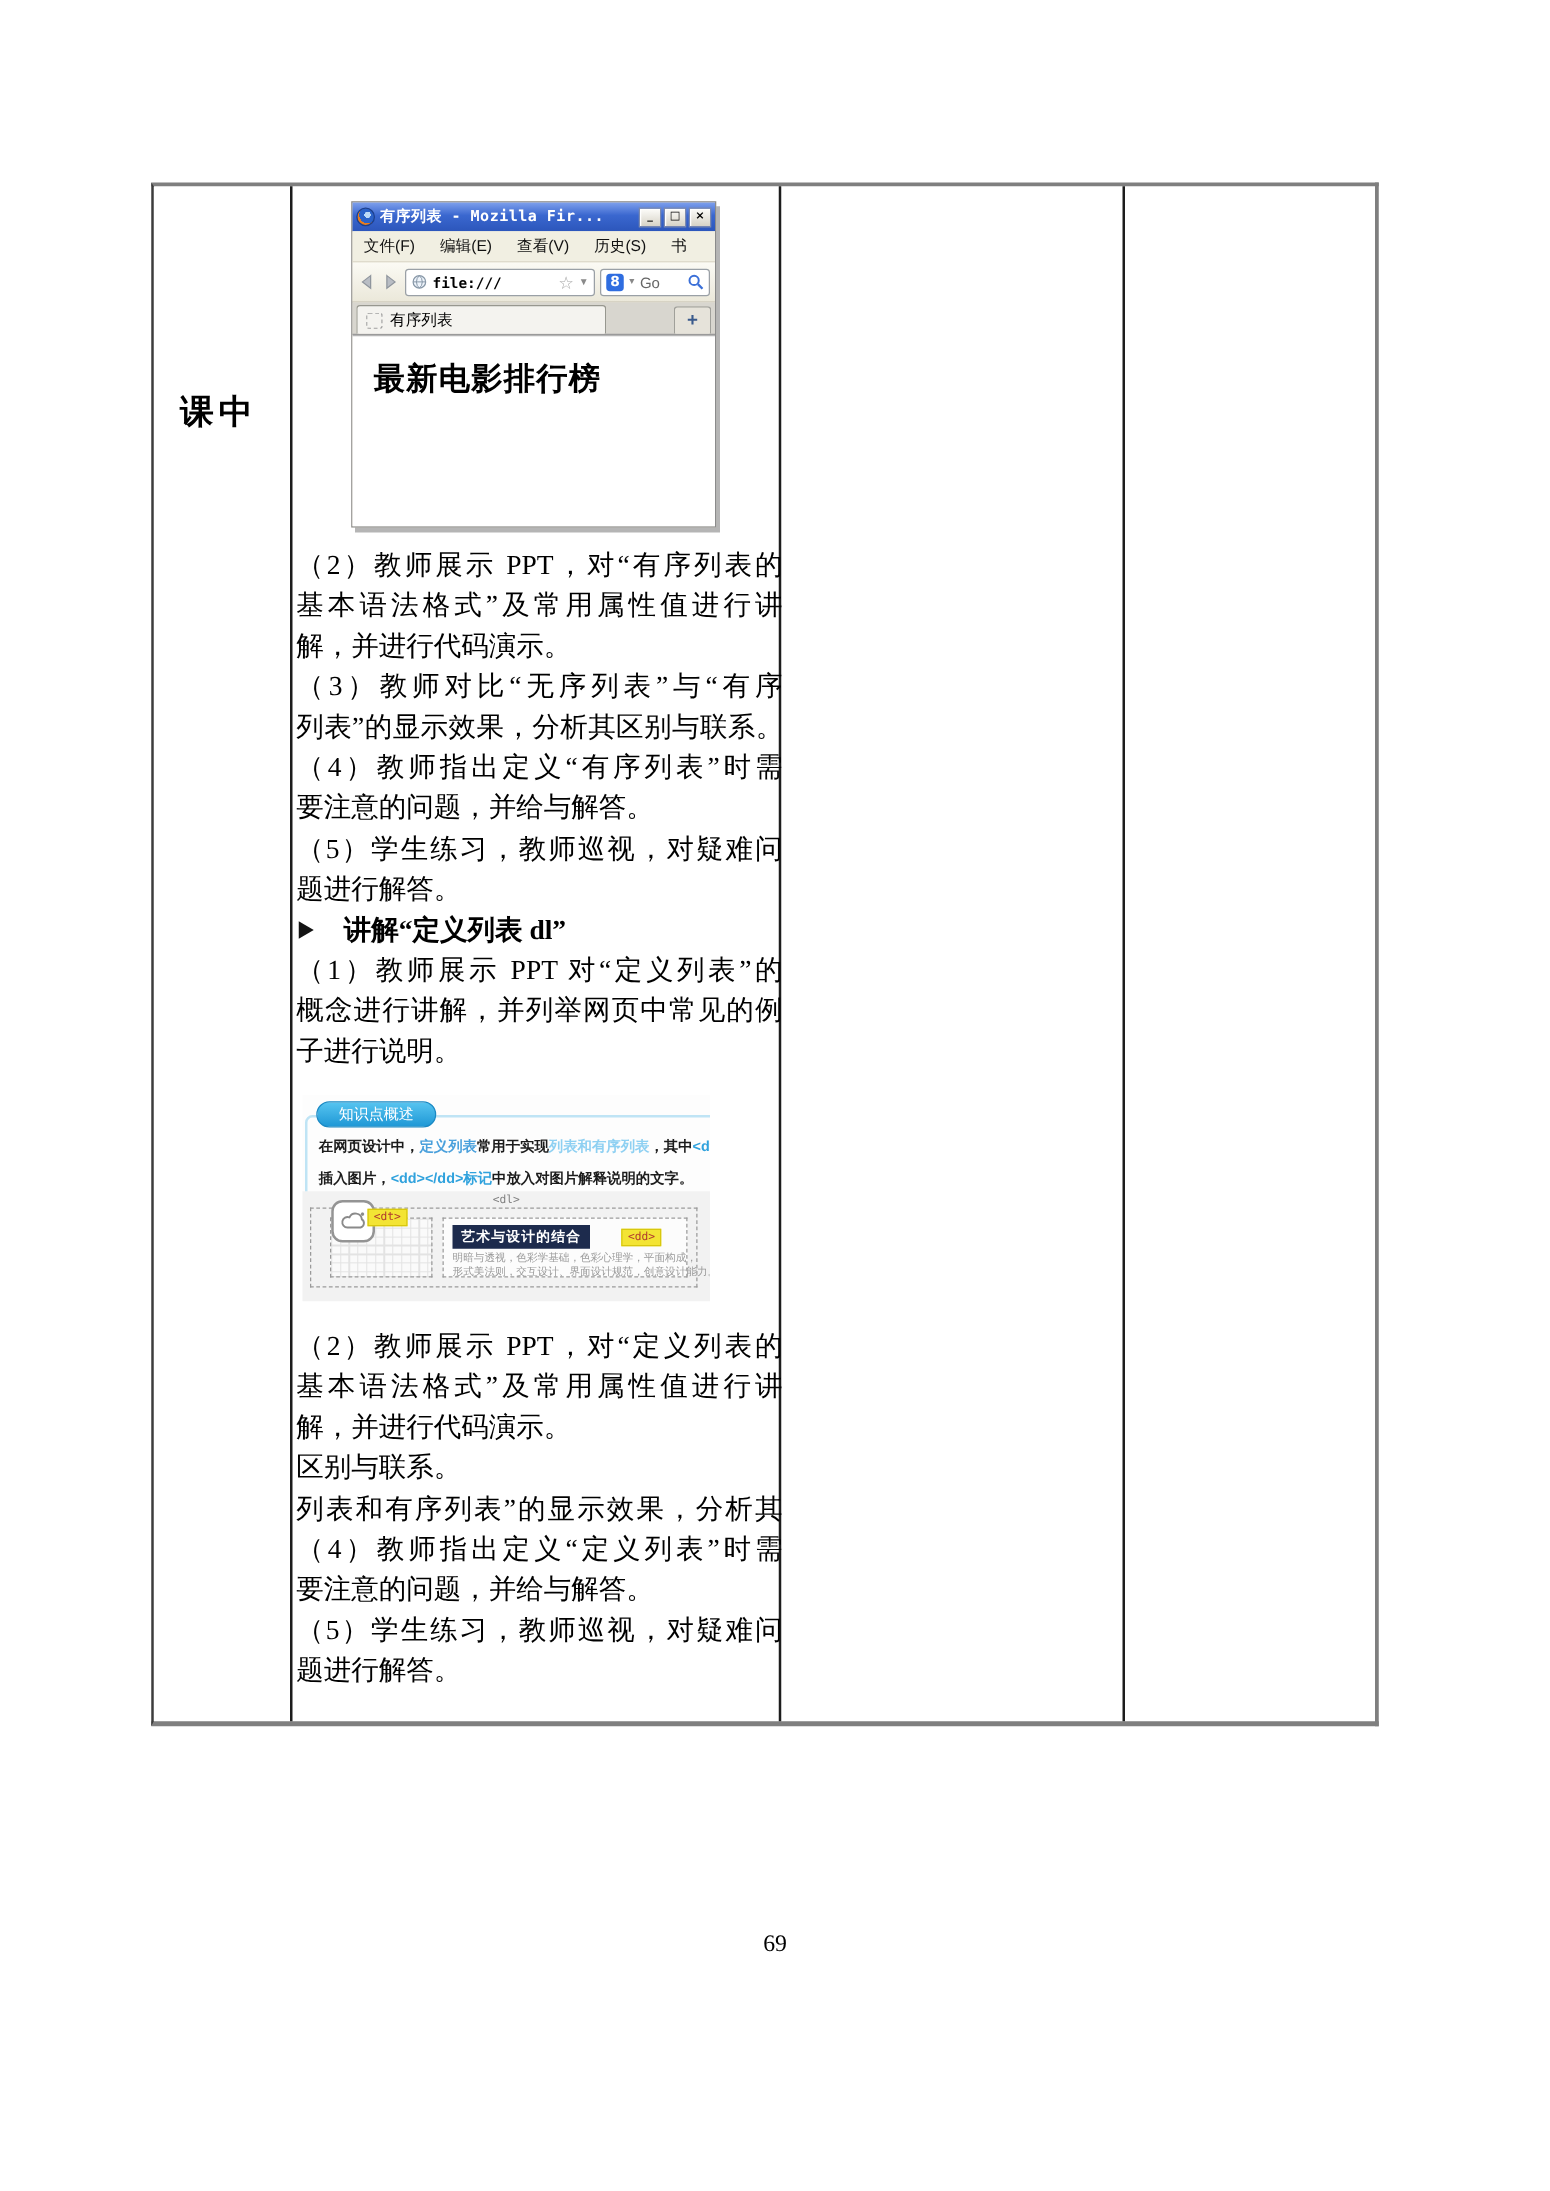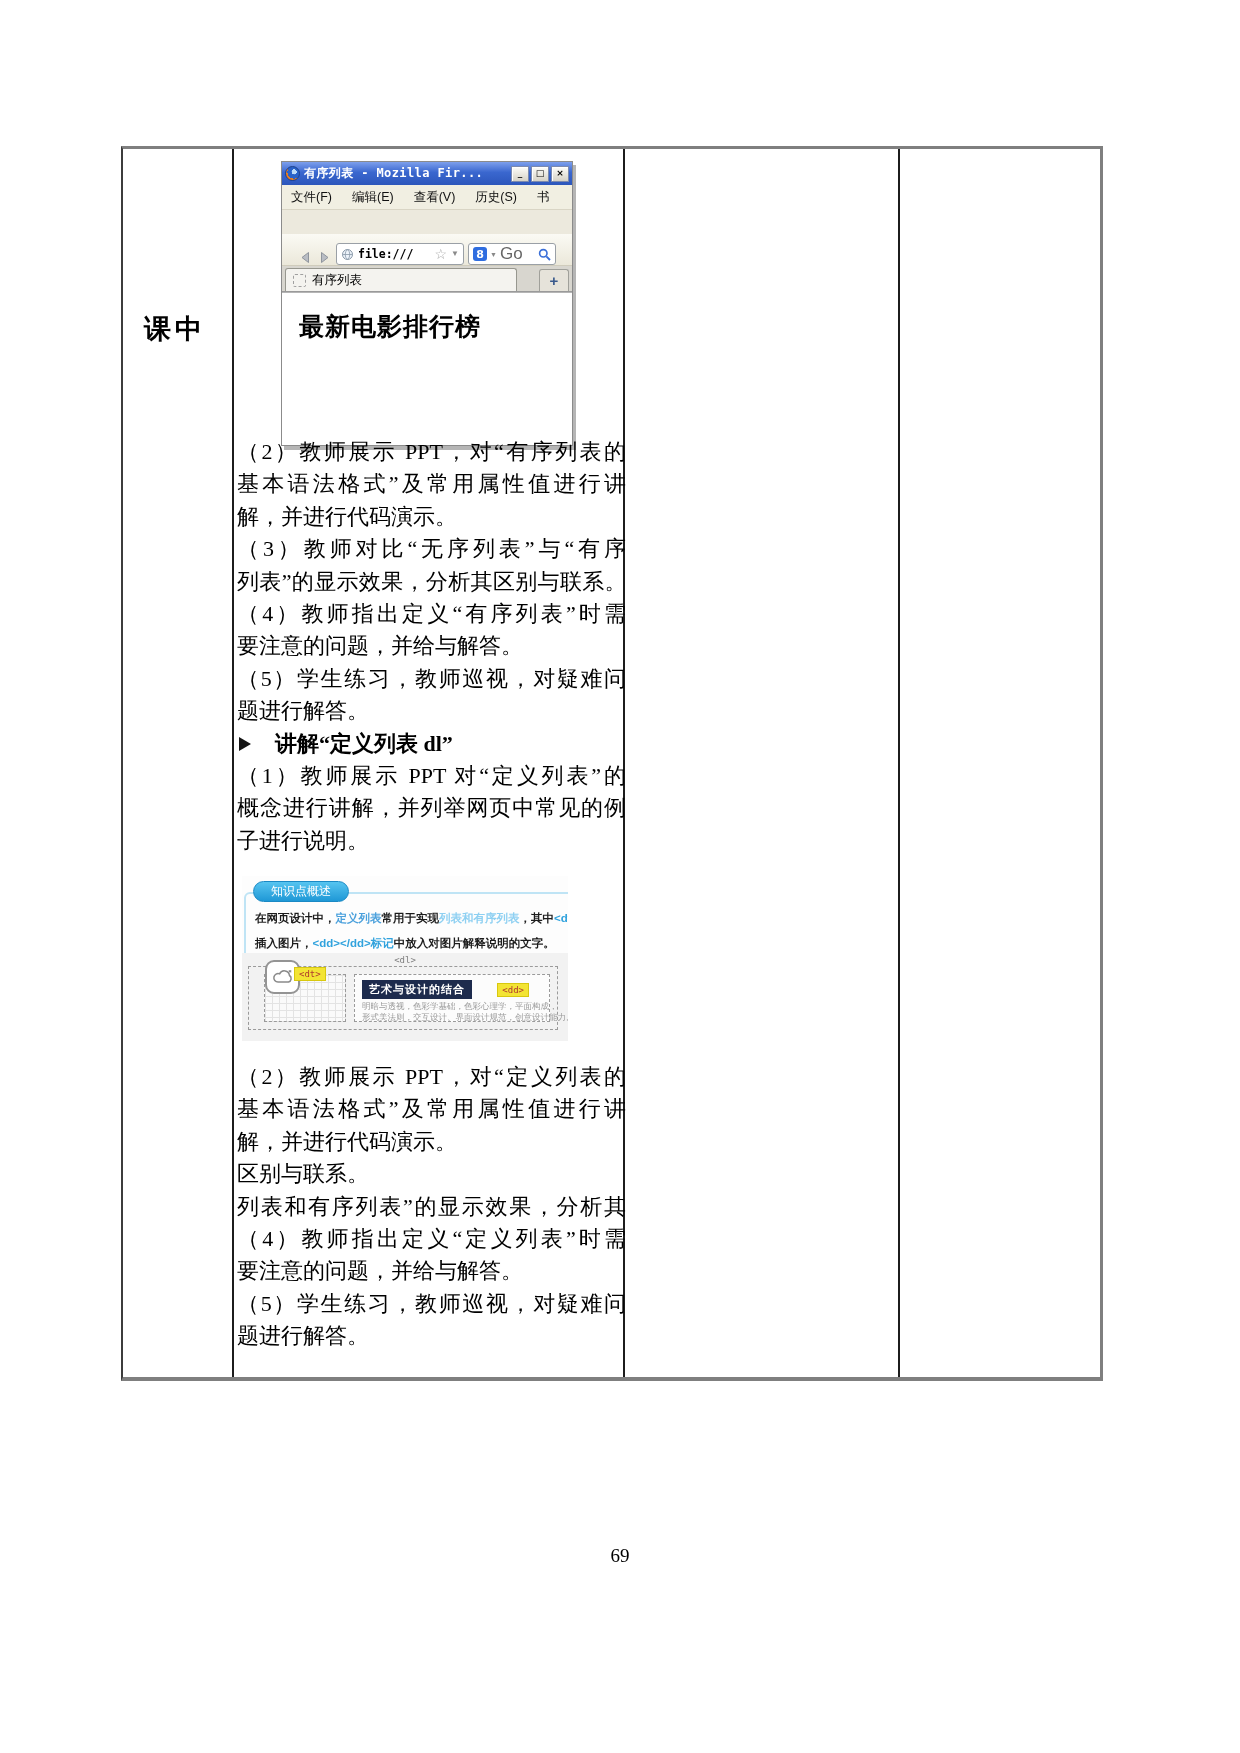--- a/index.html
+++ b/index.html
@@ -27,39 +27,39 @@
   .title-text{color:#fff;font-weight:bold;font-size:12px;letter-spacing:.4px;white-space:nowrap;
               overflow:hidden;flex:1;font-family:"DejaVu Sans Mono","Liberation Mono",monospace;}
   .win-btns{display:flex;gap:2px;flex:0 0 auto;}
   .win-btn{width:16px;height:14px;background:linear-gradient(#fdfdfa,#d6d2c6);
            border:1px solid #7c8aae;box-shadow:inset 1px 1px 0 #fff;
            display:flex;align-items:center;justify-content:center;
            font-size:9px;font-weight:bold;color:#000;line-height:1;
            font-family:"DejaVu Sans",sans-serif;}
   .menubar{height:24px;background:#f1efe2;border-bottom:1px solid #d9d5c5;display:flex;align-items:center;
            gap:20px;padding:0 9px;font-size:12.5px;white-space:nowrap;overflow:hidden;color:#111;}
-  .navbar{height:31px;background:linear-gradient(#fbfaf4,#ebe8da);display:flex;align-items:flex-end;
-          gap:4px;padding:0 16px;border-bottom:1px solid #d0ccbc;margin-top:24px;}
+  .navbar{height:31px;background:linear-gradient(#fbfaf4,#ebe8da);display:flex;align-items:center;
+          gap:4px;padding:0 4px;border-bottom:1px solid #d0ccbc;}
   .nav-arrow{flex:0 0 auto;display:flex;}
   .urlbox{flex:1;height:22px;background:#fff;border:1px solid #9aa0a6;border-radius:3px;
           display:flex;align-items:center;gap:4px;padding:0 4px;min-width:0;box-sizing:border-box;}
   .url-text{font-family:"DejaVu Sans Mono","Liberation Mono",monospace;font-weight:bold;font-size:11.5px;white-space:nowrap;}
   .url-star{color:#a9a9a9;font-size:14px;margin-left:auto;line-height:1;}
   .url-caret{color:#8a8a8a;font-size:8px;line-height:1;}
   .searchbox{width:88px;height:22px;background:#fff;border:1px solid #9aa0a6;border-radius:3px;
              display:flex;align-items:center;gap:3px;padding:0 4px;box-sizing:border-box;flex:0 0 auto;}
   .g-logo{width:14px;height:14px;background:#2f6de0;color:#fff;font-size:11px;font-weight:bold;
           display:flex;align-items:center;justify-content:center;border-radius:3px;
           font-family:"DejaVu Sans",sans-serif;flex:0 0 auto;}
   .search-caret{font-size:7px;color:#888;line-height:1;}
-  .search-go{font-size:17px;color:#666;}
+  .search-go{font-size:12px;color:#666;}
   .mag{margin-left:auto;display:flex;}
   .tabbar{height:26px;background:#d8d6cf;display:flex;align-items:flex-end;padding:3px 3px 0 3px;gap:4px;
           border-bottom:1px solid #9a9a9a;box-sizing:border-box;}
-  .tab{width:232px;height:23px;background:#f4f3ef;border:1px solid #97978f;border-bottom:none;
+  .tab{width:200px;height:23px;background:#f4f3ef;border:1px solid #97978f;border-bottom:none;
        border-radius:3px 3px 0 0;display:flex;align-items:center;gap:6px;padding:0 7px;
        font-size:12.5px;box-sizing:border-box;}
   .tab-icon{width:11px;height:11px;border:1px dashed #a0a0a0;border-radius:2px;flex:0 0 auto;}
   .newtab{margin-left:auto;width:30px;height:22px;background:#e6e3da;border:1px solid #a0a09a;border-bottom:none;
           border-radius:3px 3px 0 0;display:flex;align-items:center;justify-content:center;
           font-size:15px;font-weight:bold;color:#3a5a8c;box-sizing:border-box;}
   .browser-content{height:152px;background:#fff;border-top:1px solid #b5b5b5;overflow:hidden;
                    font-family:Liberation Sans, sans-serif;}
   .bc-heading{margin:17px 0 0 17px;font-size:25px;font-weight:bold;letter-spacing:1px;}
   .bc-list{margin:13px 0 0 0;padding-left:52px;font-size:16px;line-height:21px;}

